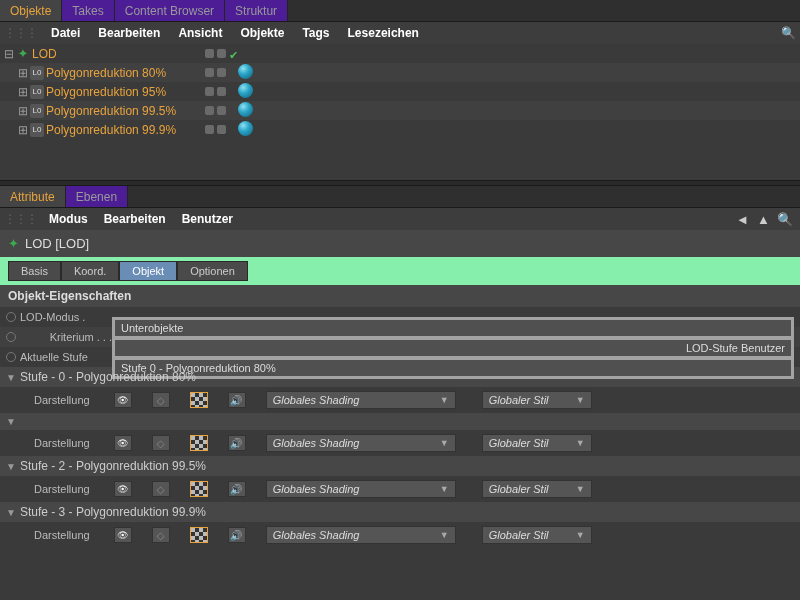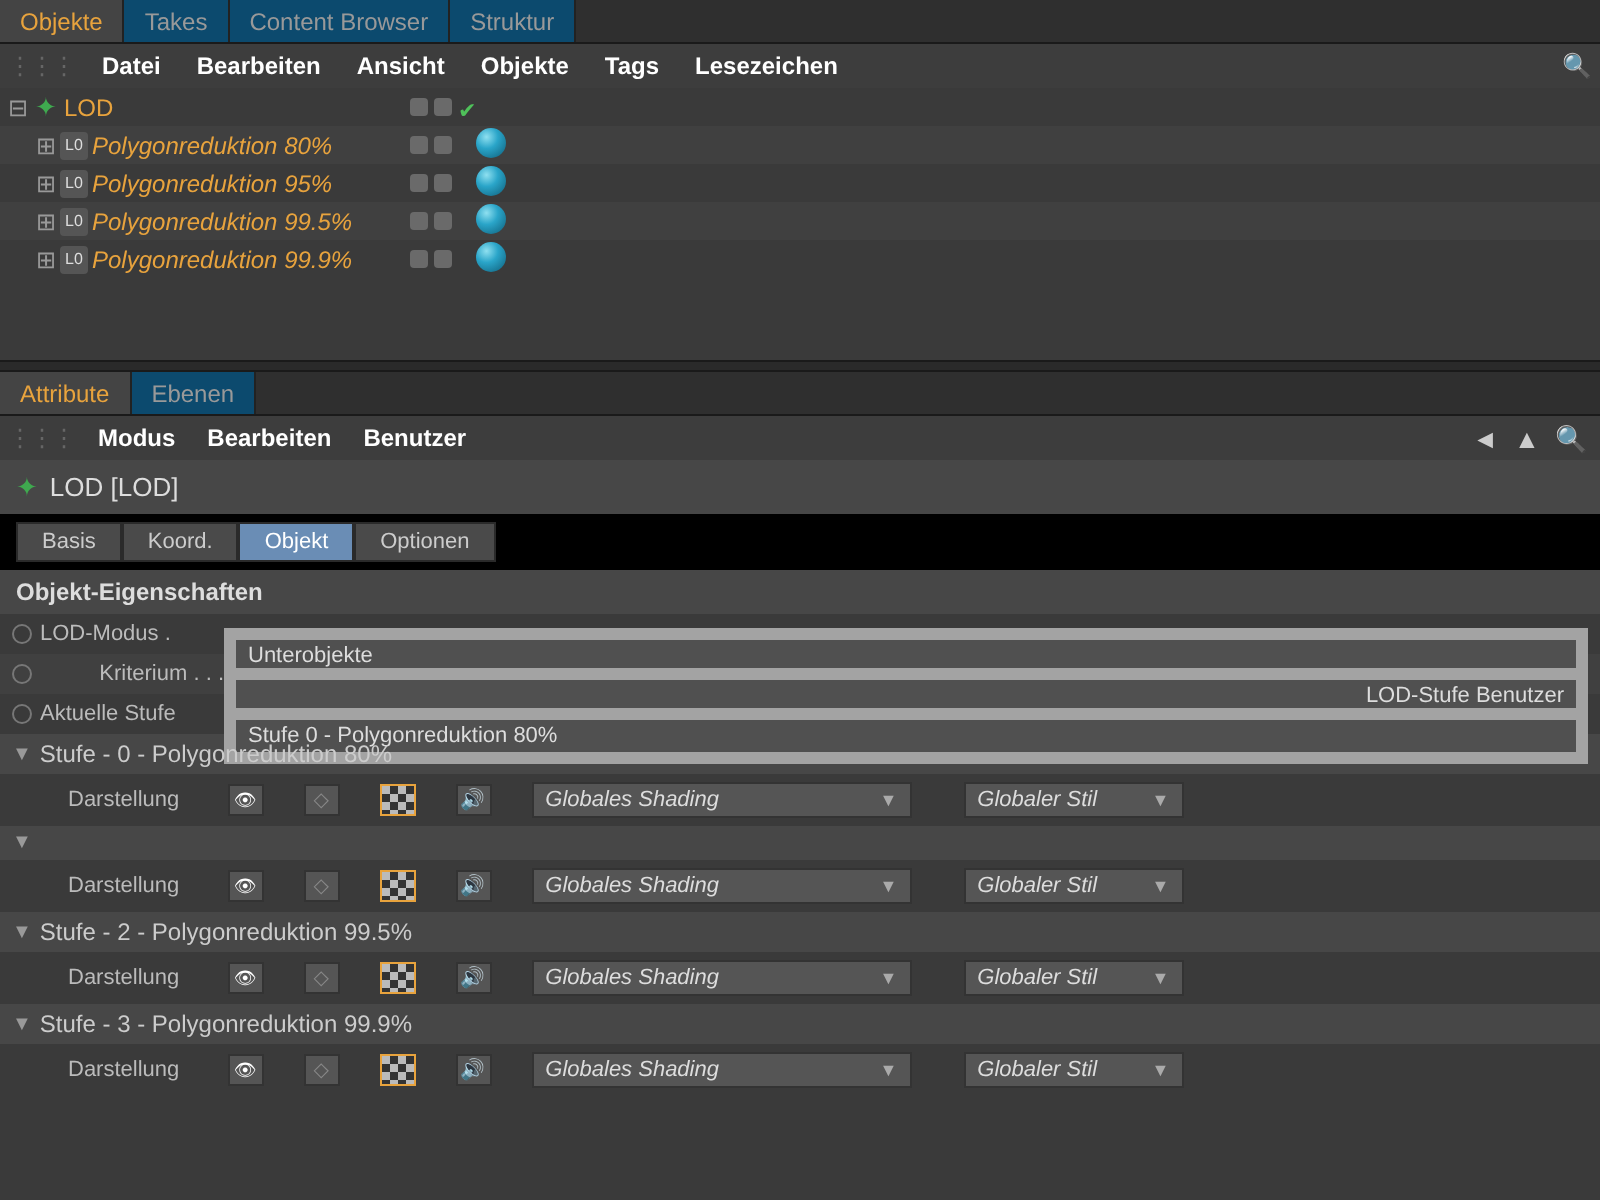--- a/index.html
+++ b/index.html
@@ -1,64 +1,64 @@
 <!DOCTYPE html>
 <html><head>
 <meta charset="utf-8">
 <style>
   * { box-sizing: border-box; margin: 0; padding: 0; font-family: Arial, Helvetica, sans-serif; }
   body { width: 800px; height: 600px; background: #3a3a3a; color: #bbb; font-size: 12px; overflow: hidden; }
   
   .panel-tabs { display: flex; background: #2f2f2f; border-bottom: 1px solid #1a1a1a; height: 22px; align-items: stretch; }
-  .panel-tab { padding: 4px 10px; background: #0c4a6e; color: #999; border-right: 1px solid #222; cursor: pointer; display: flex; align-items: center; }
+  .panel-tab { padding: 4px 10px; background: #4c1d95; color: #999; border-right: 1px solid #222; cursor: pointer; display: flex; align-items: center; }
   .panel-tab.active { background: #444; color: #e8a33d; }
   
   .menubar { display: flex; align-items: center; background: #3d3d3d; height: 22px; padding: 0 4px; gap: 2px; position: relative; }
   .menu-grip { color: #666; margin-right: 4px; letter-spacing: -1px; }
   .menu-item { padding: 9px 8px; color: #ffffff; cursor: pointer; font-weight: bold; }
   .menu-search { position: absolute; right: 4px; color: #aaa; }
   
   .objects-area { background: #3a3a3a; height: 136px; overflow: hidden; }
   .obj-row { display: flex; align-items: center; height: 19px; position: relative; }
   .obj-row.alt { background: #404040; }
   .obj-indent { display: inline-block; }
   .obj-tree-toggle { color: #999; width: 10px; text-align: center; cursor: pointer; }
   .obj-icon { width: 14px; height: 14px; display: inline-flex; align-items: center; justify-content: center; margin: 0 2px; }
   .leaf-icon { color: #3fa94f; font-size: 13px; }
   .lo-icon { background: #555; color: #ddd; font-size: 8px; padding: 1px 2px; border-radius: 2px; }
   .obj-name { cursor: pointer; }
   .obj-name.sel { color: #e8a33d; }
-  .obj-name.child { color: #e8a33d; font-style: italic; }
+  .obj-name.child { color: #e8a33d; }
   .obj-dots { position: absolute; left: 205px; display: flex; gap: 3px; align-items: center; }
   .dot { width: 9px; height: 9px; border-radius: 2px; background: #666; }
   .dot.gray { background: #6a6a6a; }
   .dot.check { background: transparent; color: #4fc15a; font-size: 11px; width: auto; border-radius: 0; }
   .sphere-col { position: absolute; left: 238px; }
   .sphere { width: 15px; height: 15px; border-radius: 50%; background: radial-gradient(circle at 35% 30%, #8fe0f0 0%, #2aa5c9 40%, #0e5d78 100%); display: inline-block; }
   
   .divider { height: 6px; background: #2a2a2a; border-top: 1px solid #1a1a1a; border-bottom: 1px solid #1a1a1a; }
   
   .attr-menubar { display: flex; align-items: center; background: #3d3d3d; height: 22px; padding: 0 4px; position: relative; }
   .attr-nav { position: absolute; right: 6px; display: flex; gap: 8px; align-items: center; color: #ccc; }
   .nav-arrow { font-size: 13px; cursor: pointer; }
   
   .attr-header { background: #474747; padding: 6px 8px; display: flex; align-items: center; gap: 6px; }
   .attr-title { color: #ddd; font-size: 13px; }
   
-  .attr-tabs { display: flex; background: #000000; padding: 4px 8px; gap: 0; }
+  .attr-tabs { display: flex; background: #86efac; padding: 4px 8px; gap: 0; }
   .attr-tab { padding: 3px 12px; background: #4a4a4a; color: #ccc; border: 1px solid #2a2a2a; cursor: pointer; font-size: 11px; }
   .attr-tab.active { background: #6a8db5; color: #fff; }
   
   .section-header { background: #474747; padding: 4px 8px; color: #ddd; font-weight: bold; font-size: 12px; }
   
   .prop-row { display: flex; align-items: center; height: 20px; padding: 0 6px; background: #3a3a3a; }
   .prop-row.alt { background: #404040; text-align: right; }
   .prop-anim { width: 10px; height: 10px; border: 1px solid #777; border-radius: 50%; margin-right: 4px; cursor: pointer; }
   .prop-label { width: 92px; color: #bbb; font-size: 11px; }
-  .prop-value { flex: 1; background: #505050; padding: 2px 6px; color: #ddd; border: 6px solid #a3a3a3; font-size: 11px; margin-top: 22px; }
+  .prop-value { flex: 1; background: #505050; padding: 2px 6px; color: #ddd; border: 3px solid #a3a3a3; font-size: 11px; margin-top: 22px; }
   
   .stufe-header { display: flex; align-items: center; background: #474747; padding: 3px 6px; color: #ccc; font-size: 12px; }
   .stufe-toggle { color: #999; margin-right: 4px; cursor: pointer; font-size: 10px; }
   
   .stufe-body { display: flex; align-items: center; padding: 4px 6px 4px 34px; background: #3a3a3a; gap: 20px; height: 26px; }
   .stufe-label { color: #bbb; font-size: 11px; margin-right: 4px; }
   .mini-btn { width: 18px; height: 16px; background: #555; border: 1px solid #333; display: inline-flex; align-items: center; justify-content: center; cursor: pointer; font-size: 10px; color: #ccc; }
   .mini-btn.orange { border-color: #e8a33d; }
   .mini-btn.eye::before { content: "👁"; font-size: 9px; filter: grayscale(1) brightness(1.4); }
   .mini-btn.cube { color: #888; }

